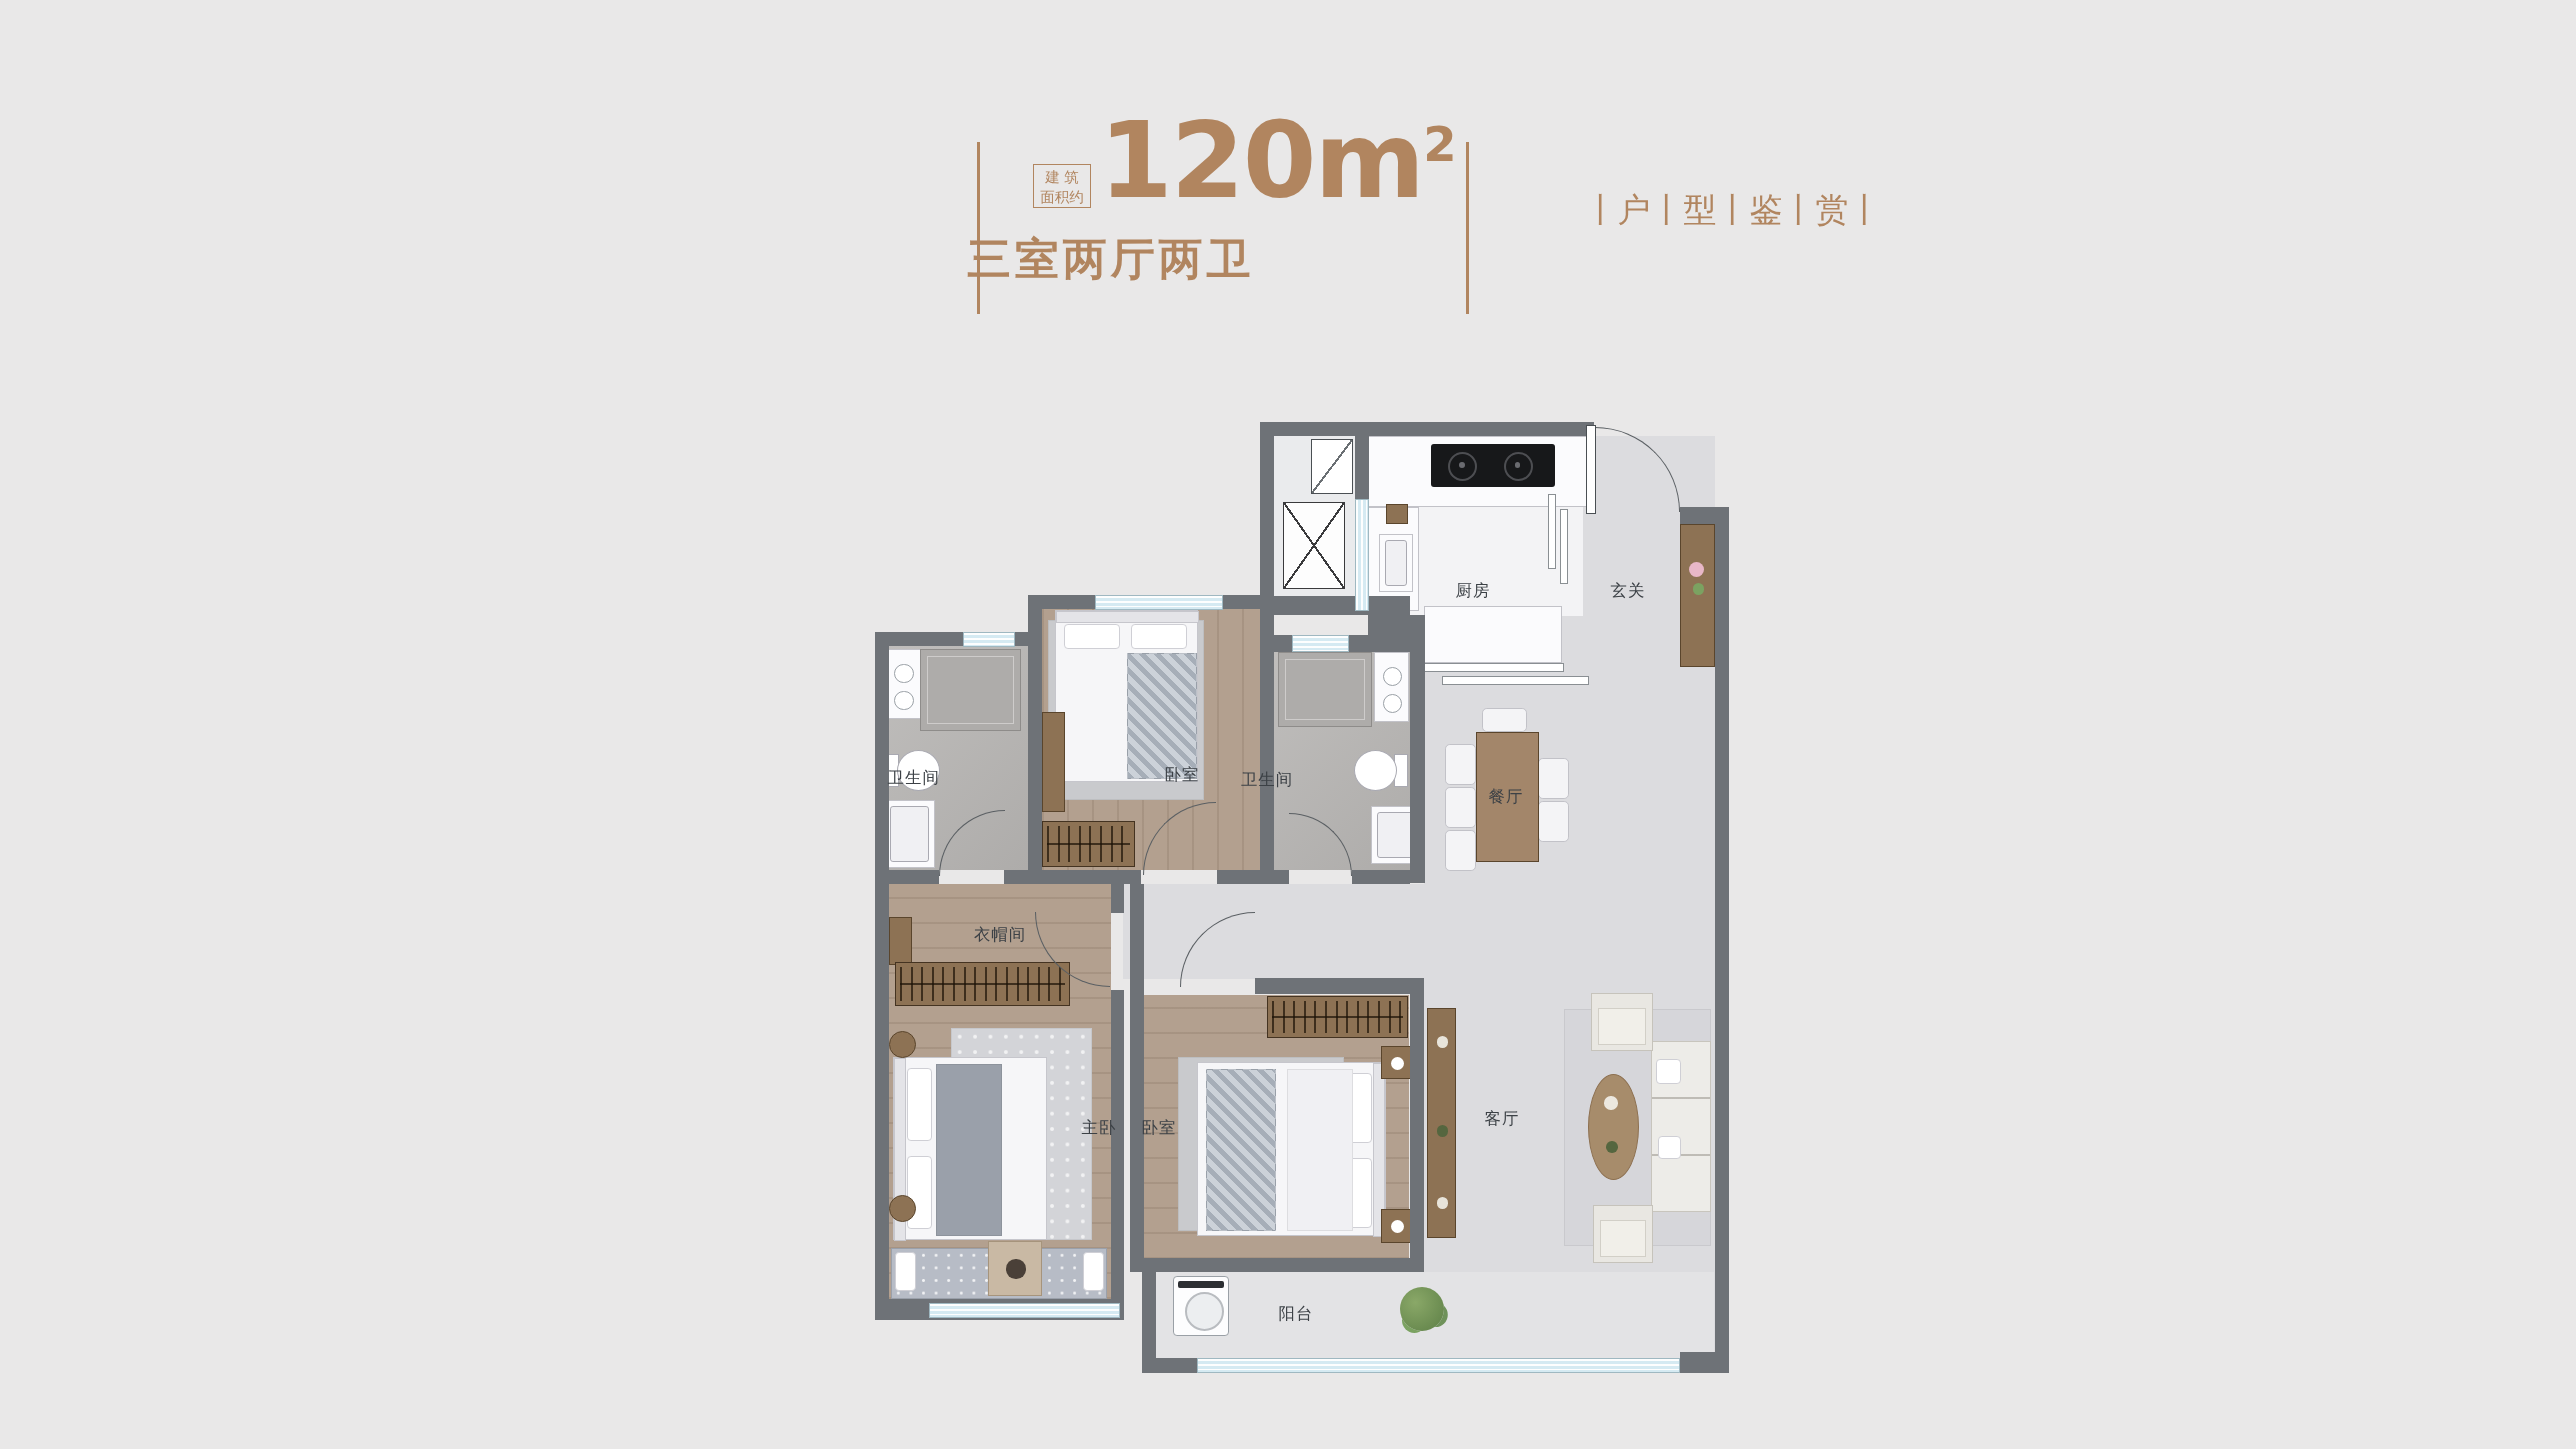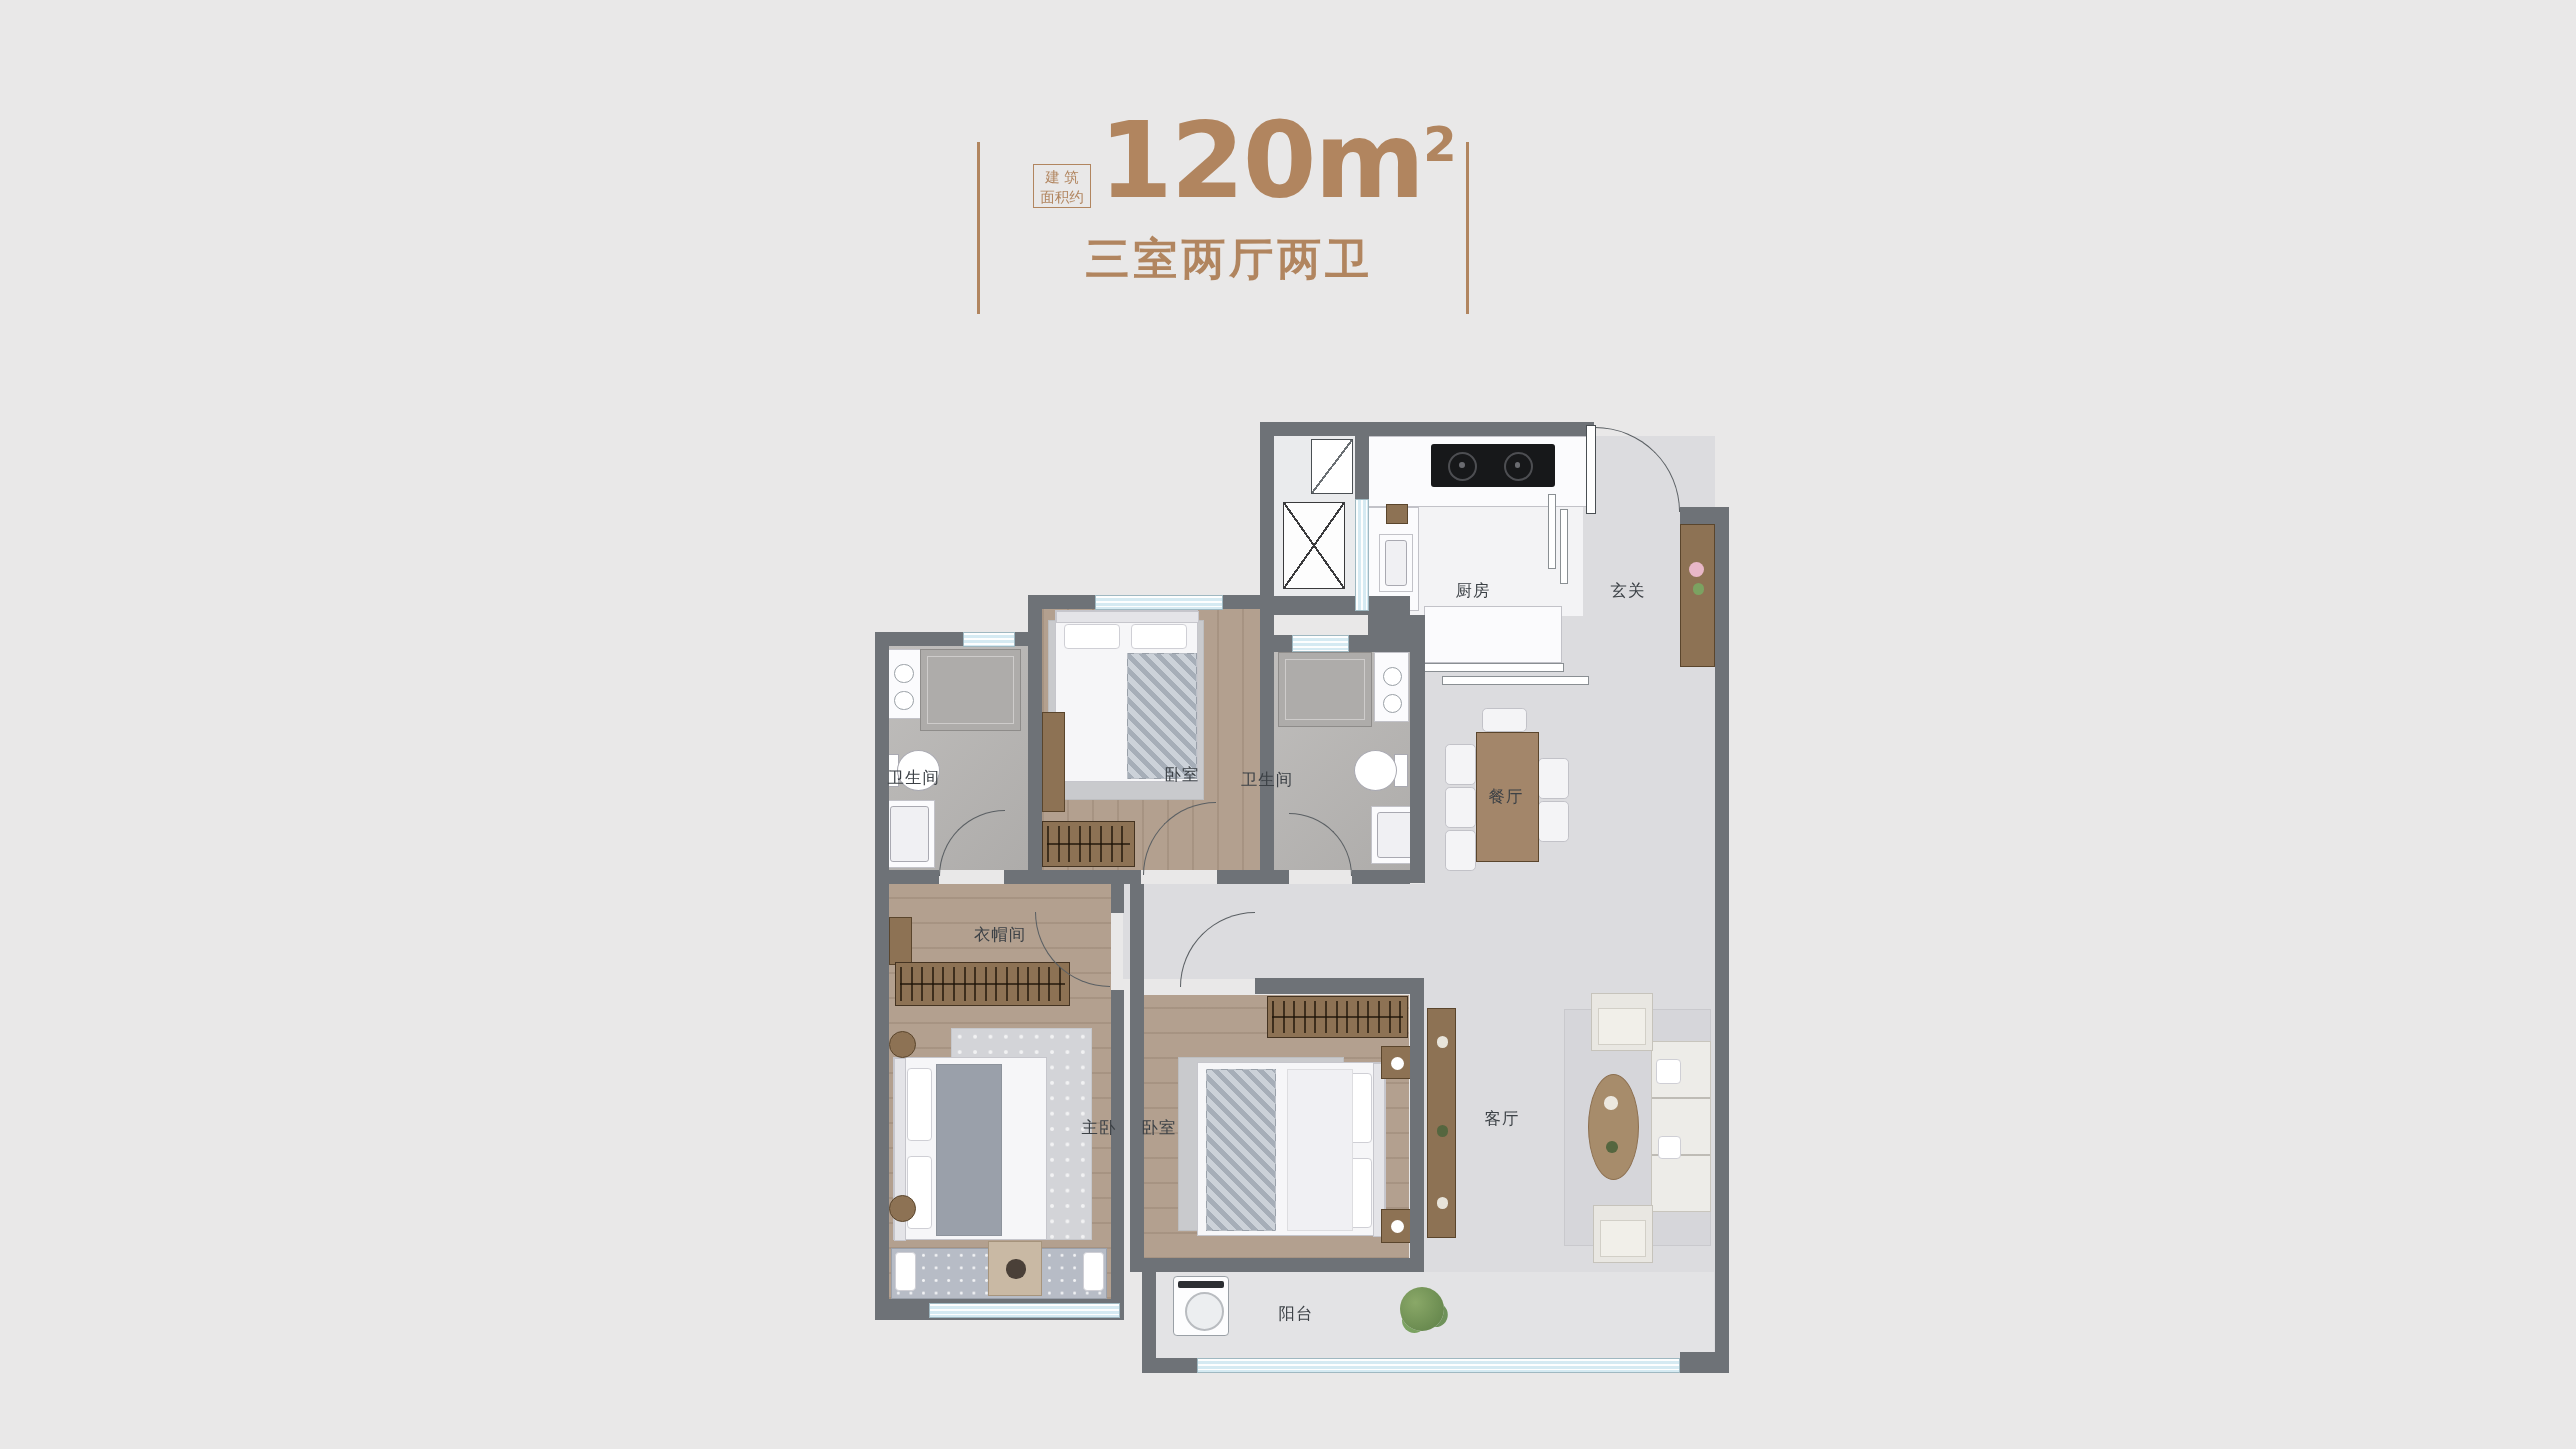--- a/index.html
+++ b/index.html
@@ -14,21 +14,21 @@
   
   .hdr-title{position:absolute;left:579px;top:124px;width:386px;text-align:center;
     font-family:"DejaVu Serif","Liberation Serif",serif;font-size:124px;line-height:145px;
     color:var(--accent);letter-spacing:1.9px;font-weight:bold;}
   .hdr-div{position:absolute;width:2.9px;height:172px;top:142px;background:var(--accent);}
   .hdr-badge{position:absolute;left:1033px;top:164px;width:58px;height:44px;border:1px solid var(--accent);
     color:var(--accent);font-size:14.5px;line-height:20px;text-align:center;box-sizing:border-box;padding-top:1.9px;}
   .hdr-area{position:absolute;left:1099px;top:108px;color:var(--accent);font-weight:bold;
     font-size:106px;line-height:106px;letter-spacing:-1.9px;}
   .hdr-area sup{font-size:48px;vertical-align:super;line-height:0;}
-  .hdr-rooms{position:absolute;left:967px;top:230px;width:406px;text-align:right;color:var(--accent);
+  .hdr-rooms{position:absolute;left:967px;top:230px;width:406px;text-align:left;color:var(--accent);
     font-size:44px;font-weight:bold;letter-spacing:3.9px;}
   .hdr-right{position:absolute;left:1487px;top:137px;width:492px;text-align:center;color:var(--accent);}
   .hdr-en{font-size:33px;letter-spacing:1px;}
   .hdr-cn{font-size:33px;margin-top:51px;letter-spacing:0;}
   
   #plan{position:absolute;left:874px;top:422px;width:859px;height:956px;}
   #plan > div{position:absolute;box-sizing:border-box;}
   .wall{background:var(--wall);z-index:30;}
   .win{background:var(--win);border:1px solid #9fb8c1;z-index:40;}
   .win.h{background-image:repeating-linear-gradient(180deg,rgba(255,255,255,.95) 0 1.9px,rgba(0,0,0,0) 1.9px 4.8px);}
@@ -101,20 +101,21 @@
 
   <div class="hdr-div" style="left:977px;"></div>
   <div class="hdr-badge">
     <div>建 筑</div>
     <div>面积约</div>
   </div>
   <div class="hdr-area"><span>120m</span><sup>2</sup></div>
   <div class="hdr-rooms">三室两厅两卫</div>
   <div class="hdr-div" style="left:1466px;"></div>
   <div class="hdr-right">
+    <div class="hdr-cn">丨户丨型丨鉴丨赏丨</div>
   </div>
 
   <div id="plan">
 
     <div class="floor-marble" style="left:550px;top:13.5px;width:291px;height:922px;"></div>
     <div class="floor-marble" style="left:249px;top:462px;width:305px;height:95px;"></div>
     <div class="floor-marble-light" style="left:282px;top:850px;width:558px;height:86px;"></div>
     <div class="floor-kitchen" style="left:494px;top:13.5px;width:215px;height:180px;"></div>
     <div class="floor-shaft" style="left:400px;top:13.5px;width:81px;height:160px;"></div>
     <div class="floor-wood vgrain" style="left:168px;top:186px;width:218px;height:262px;"></div>

